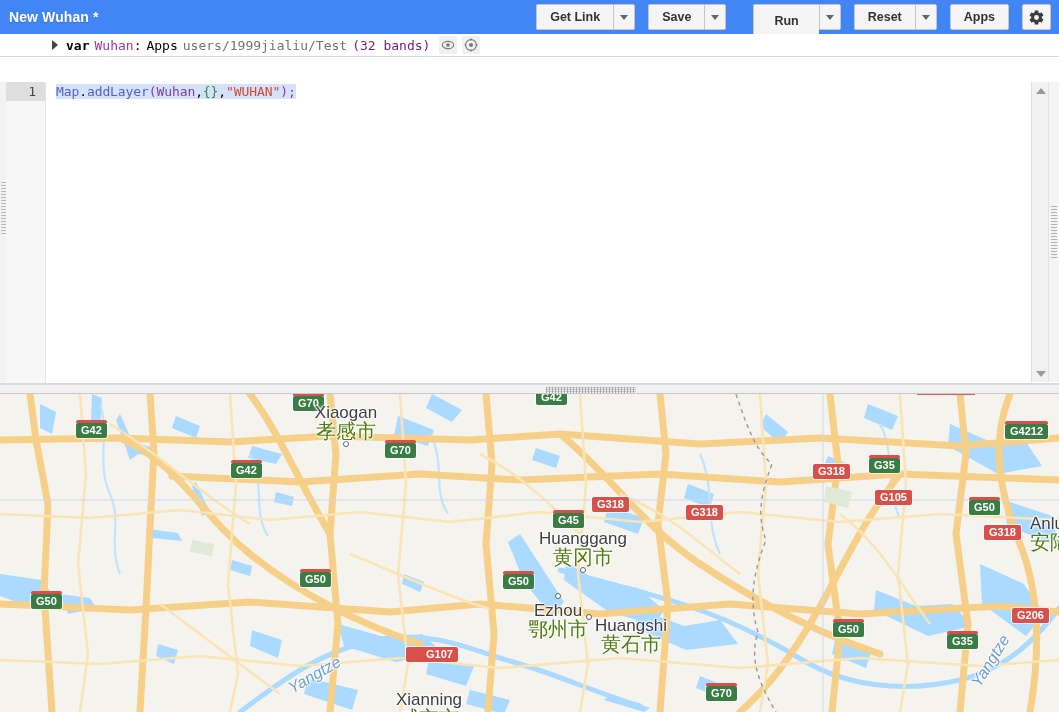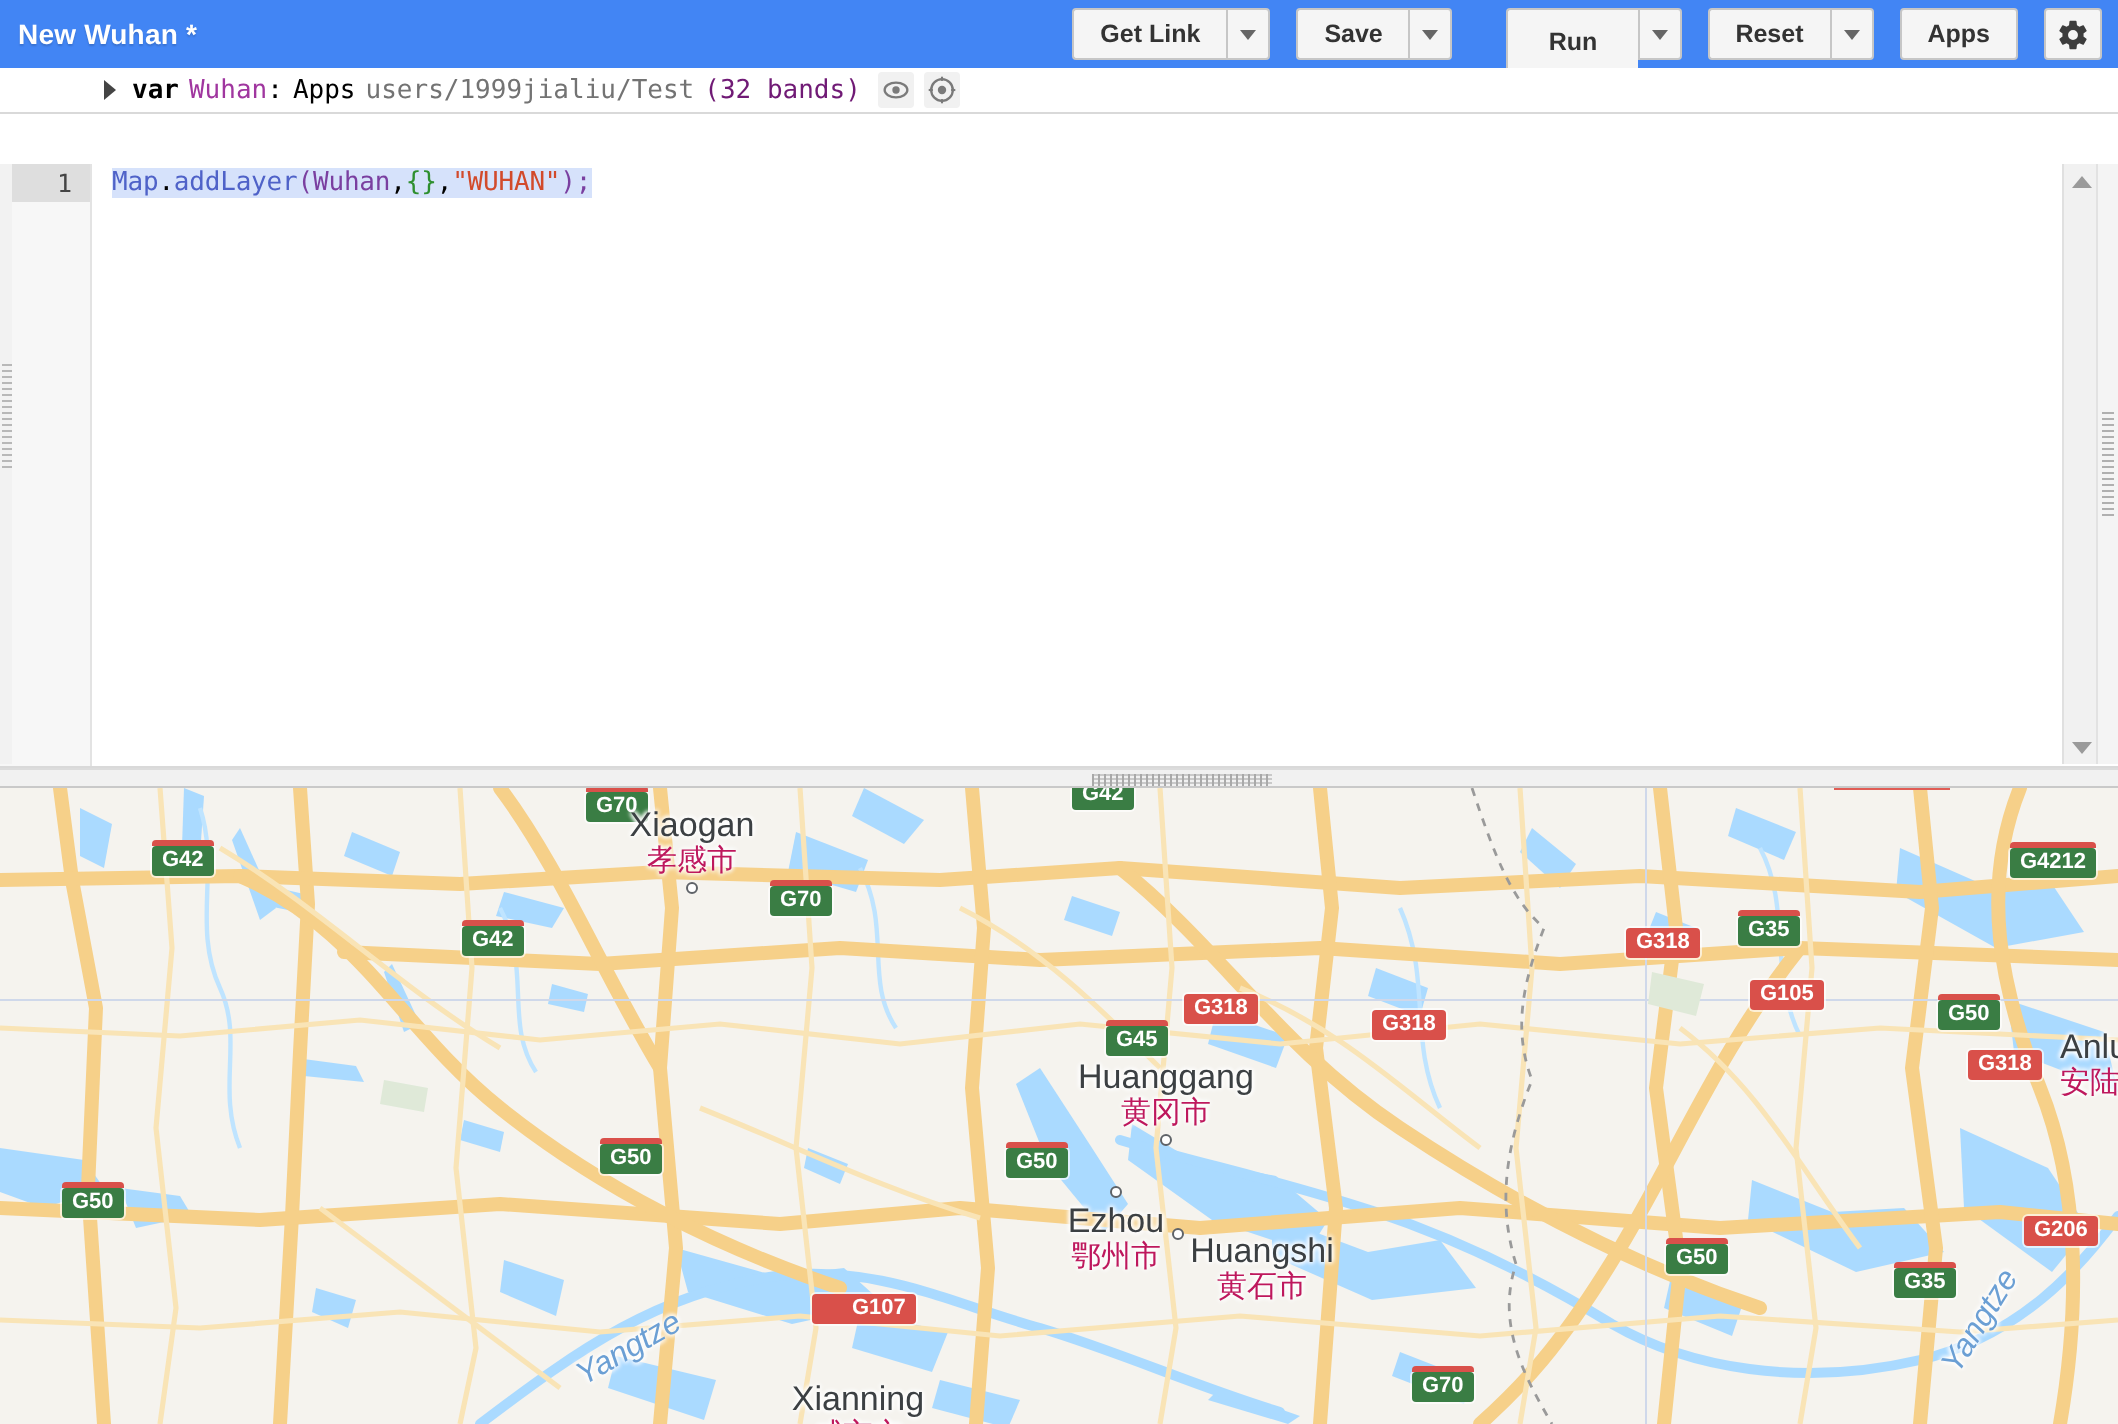--- a/index.html
+++ b/index.html
@@ -213,21 +213,21 @@
   }
   .shield.r { background: #d9504a; }
 
   
   .city { position: absolute; text-align: center; white-space: nowrap; }
   .city .en {
     font-size: 17px; color: #3c4043; line-height: 19px;
     text-shadow: 1px 0 2px #fff, -1px 0 2px #fff, 0 1px 2px #fff, 0 -1px 2px #fff;
   }
   .city .zh {
-    font-size: 15px; color: #be185d; line-height: 18px;
+    font-size: 20px; color: #4d7c0f; line-height: 18px;
     text-shadow: 1px 0 2px #fff, -1px 0 2px #fff, 0 1px 2px #fff, 0 -1px 2px #fff;
   }
   .city .dot {
     width: 6px; height: 6px; border: 1.4px solid #5f6368; border-radius: 50%;
     background: #fff; margin: 1px auto 0 auto;
   }
 
   .river-label {
     position: absolute; color: #6b9fd4; font-size: 16px; font-style: italic;
     text-shadow: 1px 0 2px #fff, -1px 0 2px #fff, 0 1px 2px #fff, 0 -1px 2px #fff;

